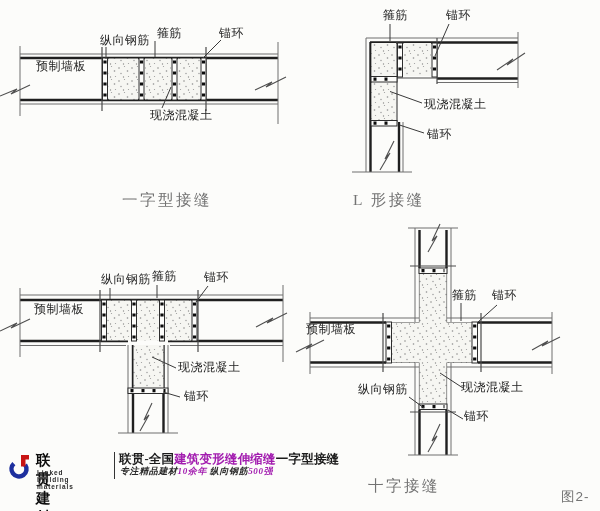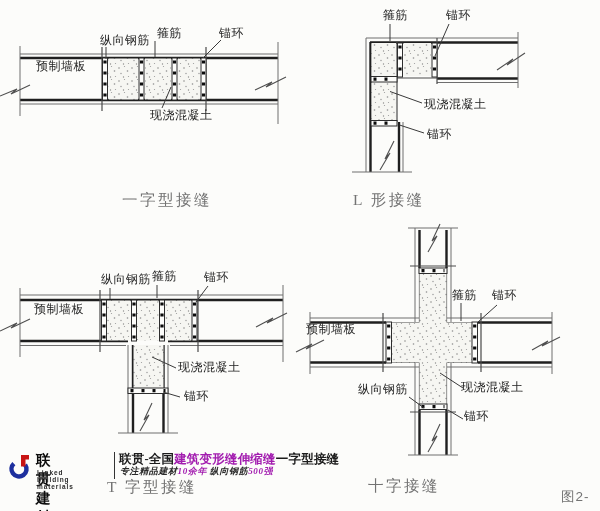--- a/index.html
+++ b/index.html
@@ -153,21 +153,20 @@
   <span class="lbl" style="left:424px;top:97px">现浇混凝土</span>
   <span class="lbl" style="left:427px;top:127px">锚环</span>
   <span class="cap" style="left:353px;top:192px">L 形接缝</span>
 
   <span class="lbl" style="left:101px;top:272px">纵向钢筋</span>
   <span class="lbl" style="left:152px;top:269px">箍筋</span>
   <span class="lbl" style="left:204px;top:270px">锚环</span>
   <span class="lbl" style="left:34px;top:302px">预制墙板</span>
   <span class="lbl" style="left:178px;top:360px">现浇混凝土</span>
   <span class="lbl" style="left:184px;top:389px">锚环</span>
-  <span class="cap" style="left:107px;top:479px">T 字型接缝</span>
 
   <span class="lbl" style="left:452px;top:288px">箍筋</span>
   <span class="lbl" style="left:492px;top:288px">锚环</span>
   <span class="lbl" style="left:306px;top:322px">预制墙板</span>
   <span class="lbl" style="left:358px;top:382px">纵向钢筋</span>
   <span class="lbl" style="left:461px;top:380px">现浇混凝土</span>
   <span class="lbl" style="left:464px;top:409px">锚环</span>
   <span class="cap" style="left:368px;top:478px">十字接缝</span>
 
   <span class="fignum" style="left:561px;top:488px">图2-</span>

